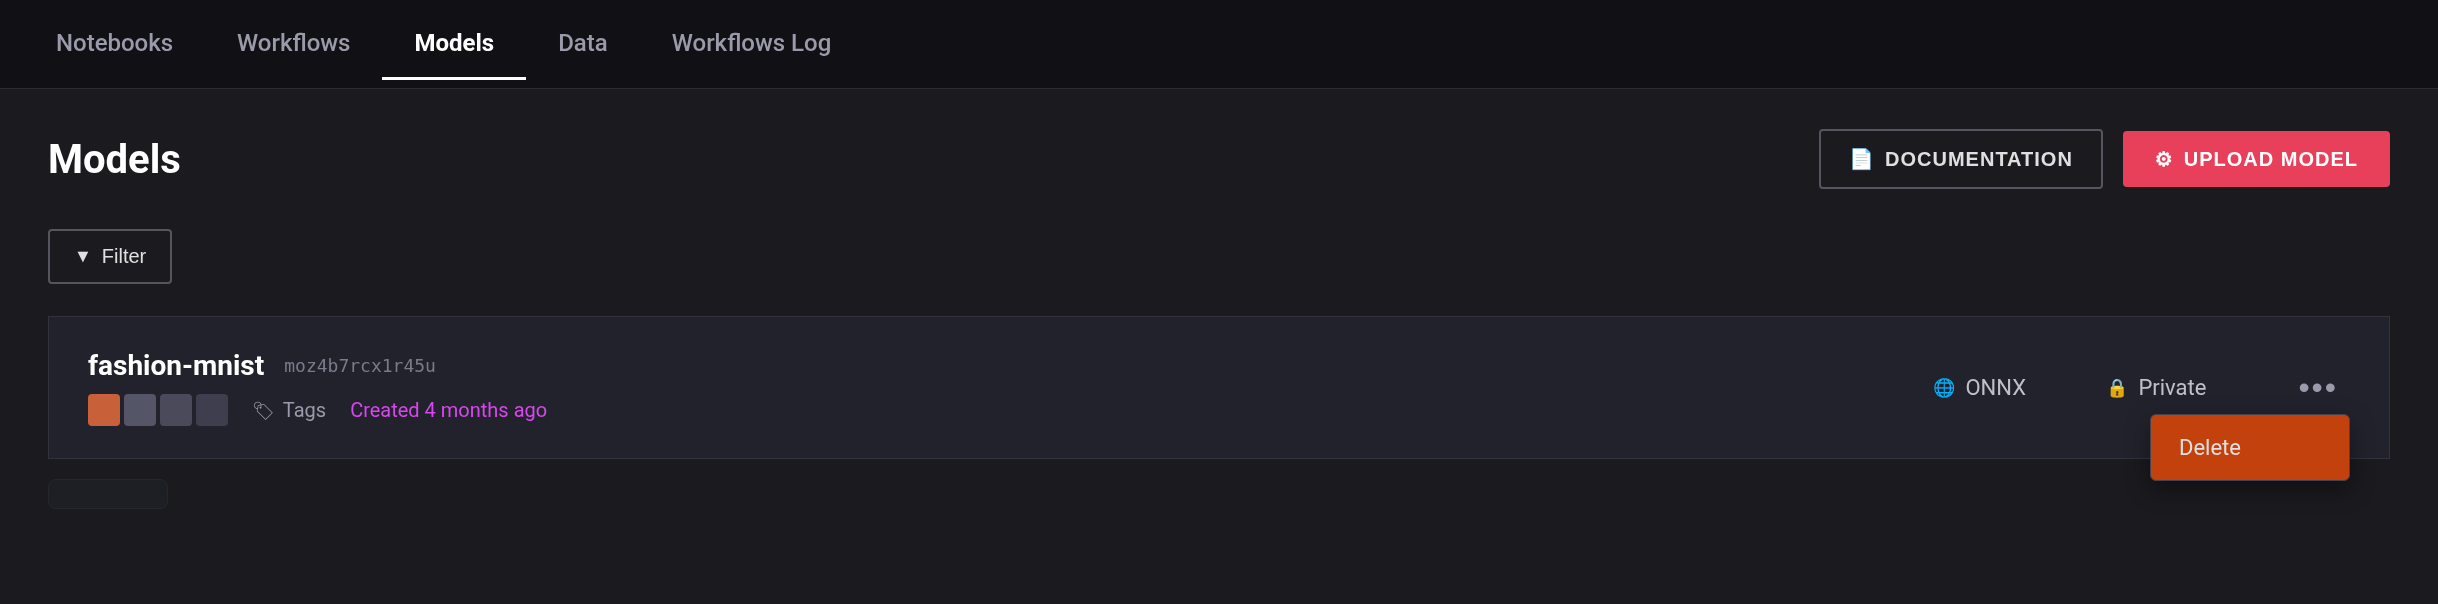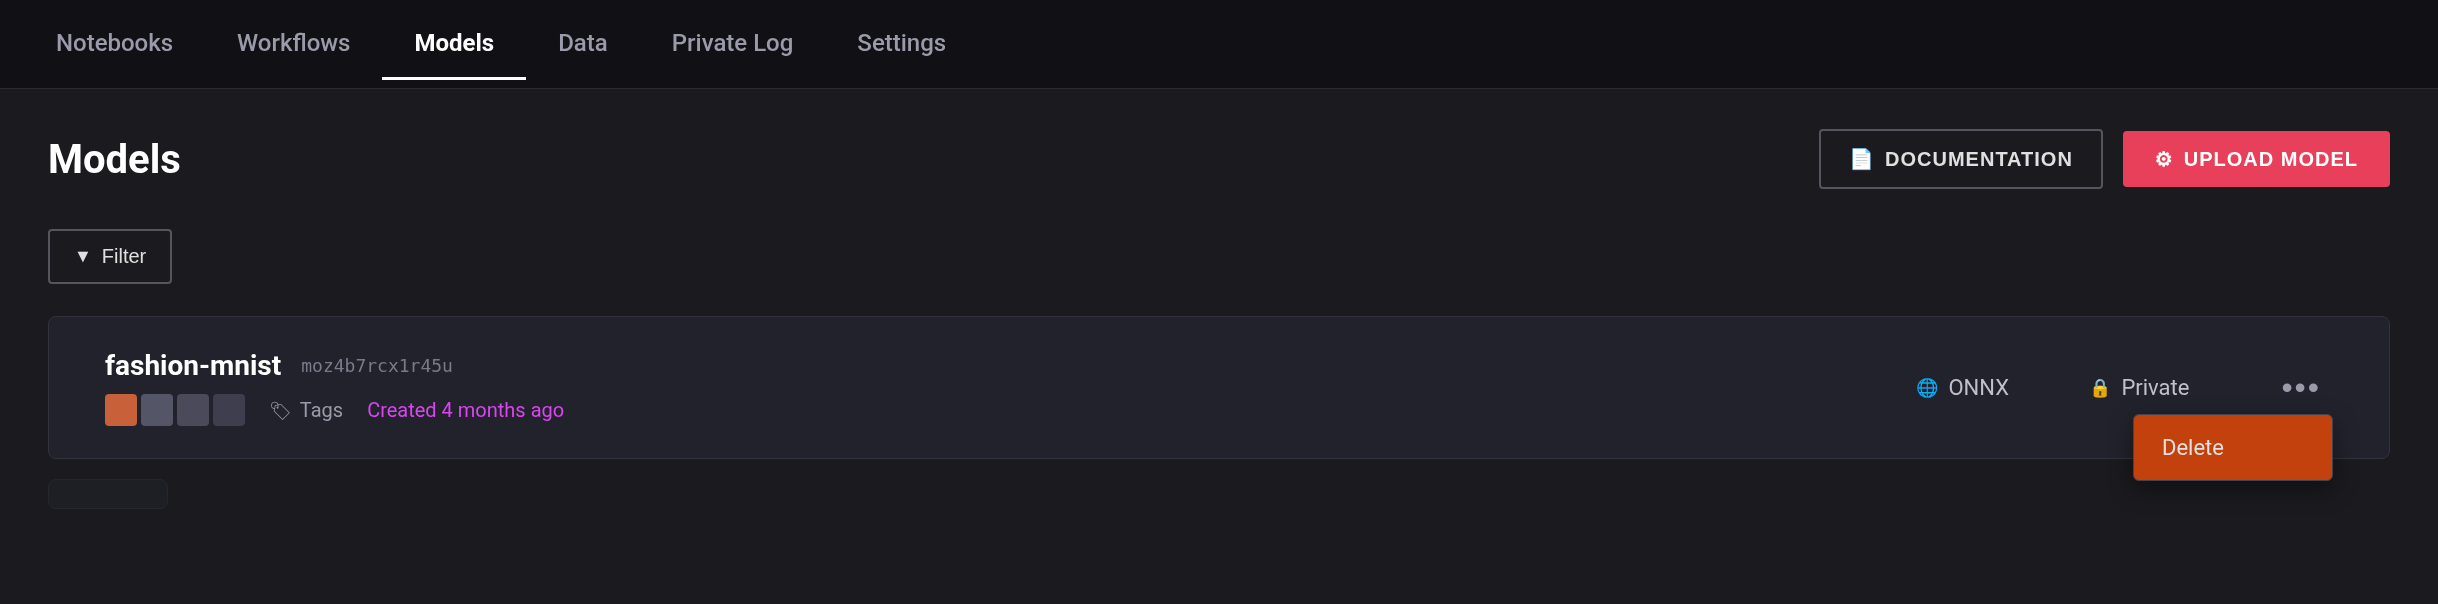--- a/index.html
+++ b/index.html
@@ -120,22 +120,22 @@
       font-weight: 500;
       padding: 14px 24px;
       cursor: pointer;
       border-radius: 4px;
     }
 
     
     .model-card {
       background: #22222c;
       border: 1px solid #33333d;
-      border-radius: 8px;
-      padding: 32px 56px;
+      border-radius: 0;
+      padding: 32px 39px;
       display: flex;
       align-items: center;
       justify-content: space-between;
       position: relative;
     }
 
     .model-left {
       display: flex;
       flex-direction: column;
       gap: 12px;
@@ -307,22 +307,21 @@
     }
   </style>
 </head>
 <body>
 
 <nav class="nav-bar">
   <a class="nav-tab">Notebooks</a>
   <a class="nav-tab">Workflows</a>
   <a class="nav-tab active">Models</a>
   <a class="nav-tab">Data</a>
-  <a class="nav-tab">Private Log</a>
-  <a class="nav-tab">Settings</a>
+  <a class="nav-tab">Workflows Log</a>
 </nav>
 
 <div class="main-content">
 
   <div class="header-row">
     <h1 class="page-title">Models</h1>
     <div class="header-actions">
       <button class="btn-documentation">
         <span class="icon-doc">📄</span>
         <span>DOCUMENTATION</span>

